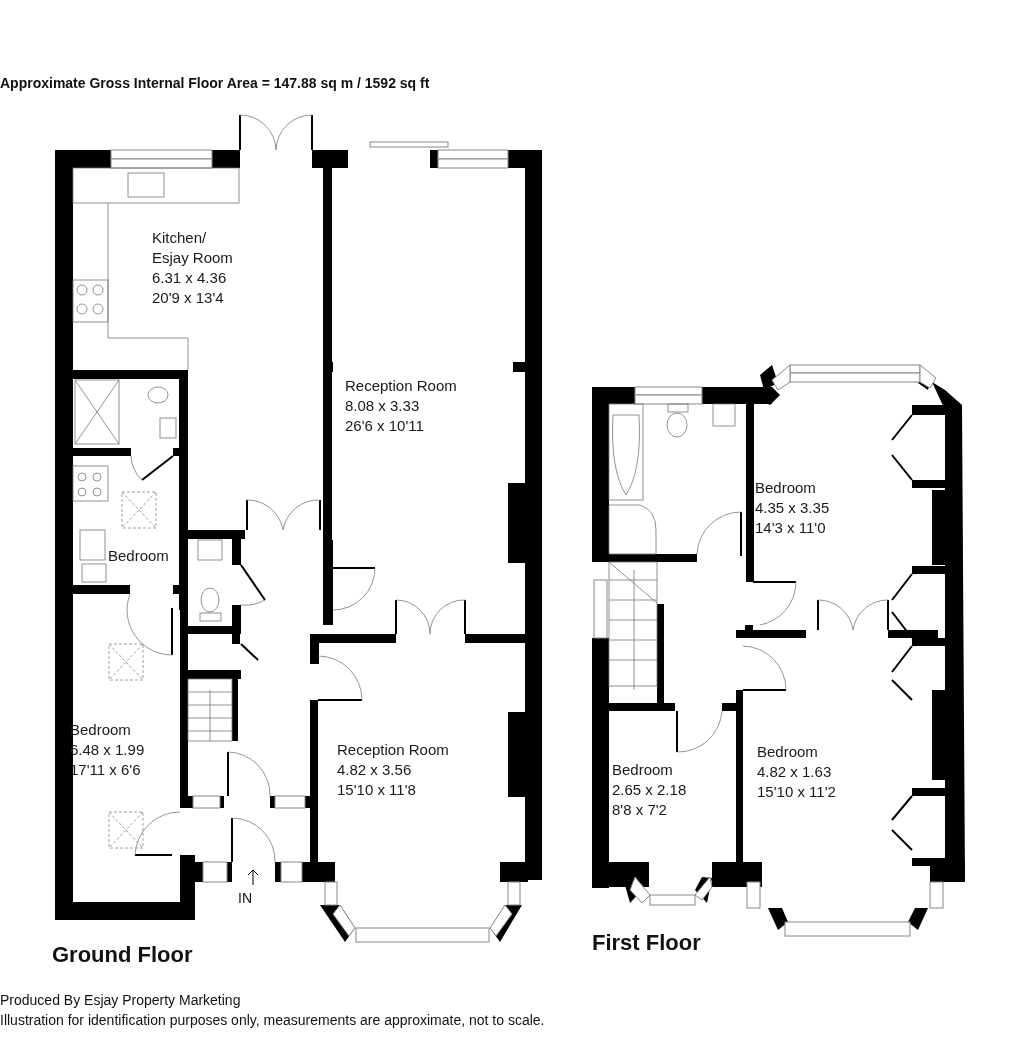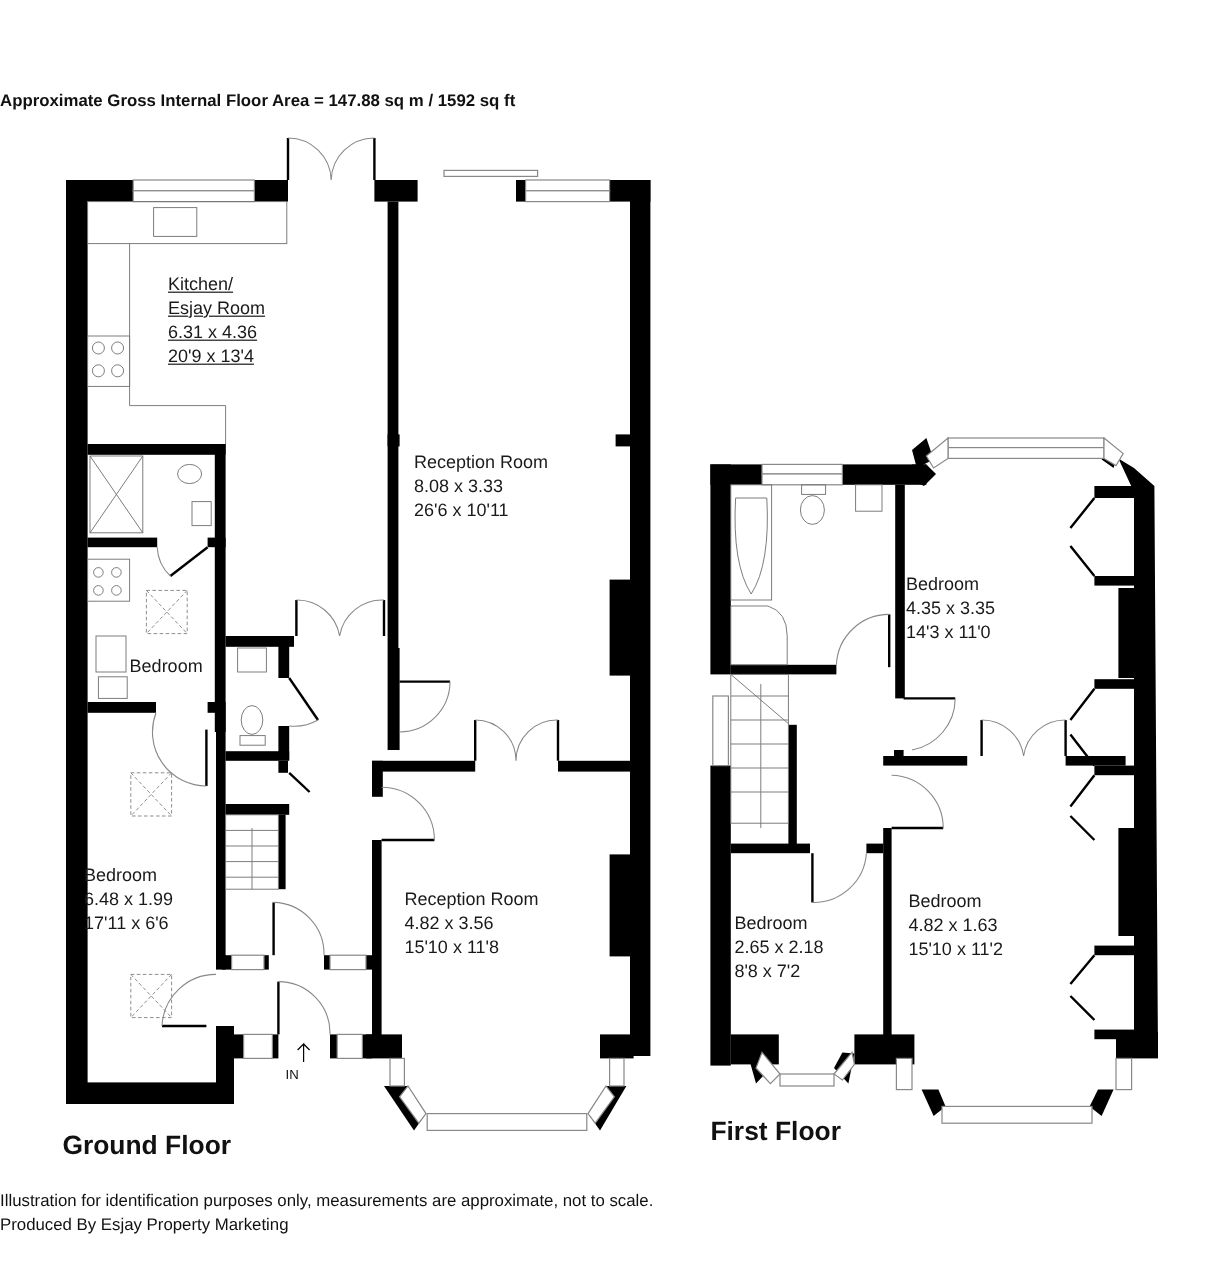--- a/index.html
+++ b/index.html
@@ -242,21 +242,21 @@
     <ellipse class="thin" cx="677" cy="425" rx="10" ry="12"></ellipse>
     <rect class="thin" x="668" y="404" width="20" height="8"></rect>
     <rect class="thin" x="713" y="404" width="22" height="22"></rect>
     <rect class="thin" x="609" y="562" width="48" height="124"></rect>
     <path class="thin" d="M609 580 H657 M609 600 H657 M609 620 H657 M609 640 H657 M609 660 H657 M634 570 V690 M609 562 L657 603"></path>
   </g>
 </svg>
 
 <div class="txt title" style="left:0;width:1024px;top:75px;">Approximate Gross Internal Floor Area = 147.88 sq m / 1592 sq ft</div>
 
-<div class="txt room" style="left:140px;width:150px;top:228px;text-decoration:underline;">
+<div class="txt room" style="left:152px;width:150px;top:228px;">
   <div>Kitchen/</div>
   <div>Esjay Room</div>
   <div>6.31 x 4.36</div>
   <div>20'9 x 13'4</div>
 </div>
 
 <div class="txt room" style="left:345px;width:160px;top:376px;">
   <div>Reception Room</div>
   <div>8.08 x 3.33</div>
   <div>26'6 x 10'11</div>
@@ -271,21 +271,21 @@
   <div>6.48 x 1.99</div>
   <div>17'11 x 6'6</div>
 </div>
 
 <div class="txt room" style="left:337px;width:160px;top:740px;">
   <div>Reception Room</div>
   <div>4.82 x 3.56</div>
   <div>15'10 x 11'8</div>
 </div>
 
-<div class="txt" style="left:238px;width:30px;top:890px;font-size:11px;">IN</div>
+<div class="txt" style="left:238px;width:30px;top:890px;font-size:14px;">IN</div>
 
 <div class="txt room" style="left:755px;width:150px;top:478px;">
   <div>Bedroom</div>
   <div>4.35 x 3.35</div>
   <div>14'3 x 11'0</div>
 </div>
 
 <div class="txt room" style="left:612px;width:120px;top:760px;">
   <div>Bedroom</div>
   <div>2.65 x 2.18</div>
@@ -295,15 +295,15 @@
 <div class="txt room" style="left:757px;width:150px;top:742px;">
   <div>Bedroom</div>
   <div>4.82 x 1.63</div>
   <div>15'10 x 11'2</div>
 </div>
 
 <div class="txt floor" style="left:52px;top:942px;">Ground Floor</div>
 <div class="txt floor" style="left:592px;top:930px;">First Floor</div>
 
 <div class="txt foot" style="left:0;width:1024px;top:990px;">
+  <div>Produced By Esjay Property Marketing</div>
   <div>Illustration for identification purposes only, measurements are approximate, not to scale.</div>
-  <div>Produced By Esjay Property Marketing</div>
 </div>
 
 </body></html>

